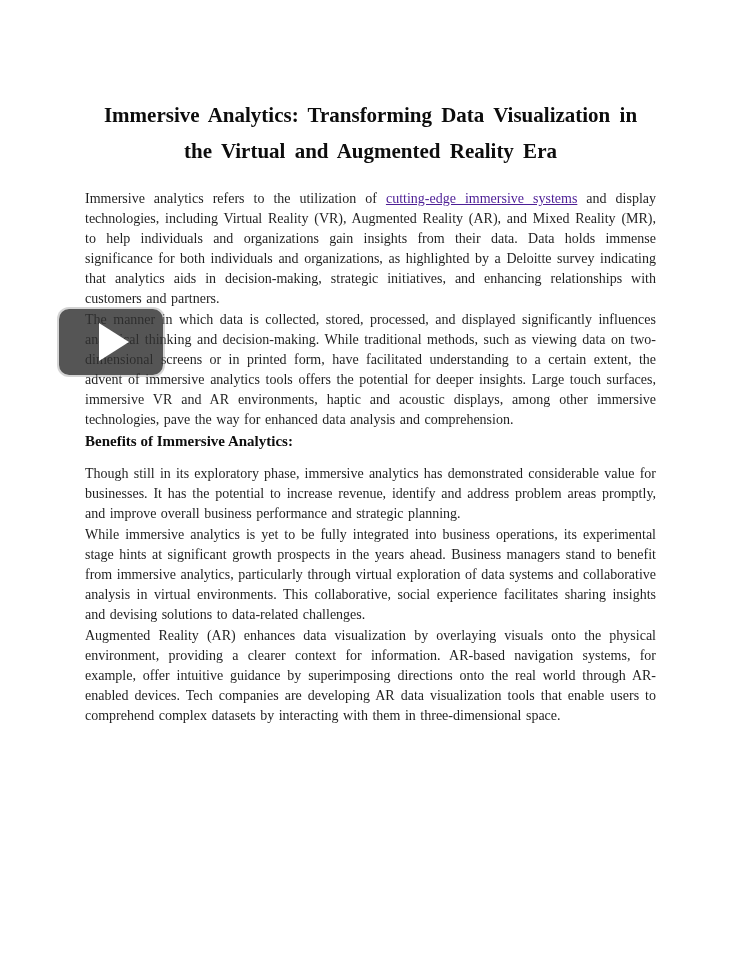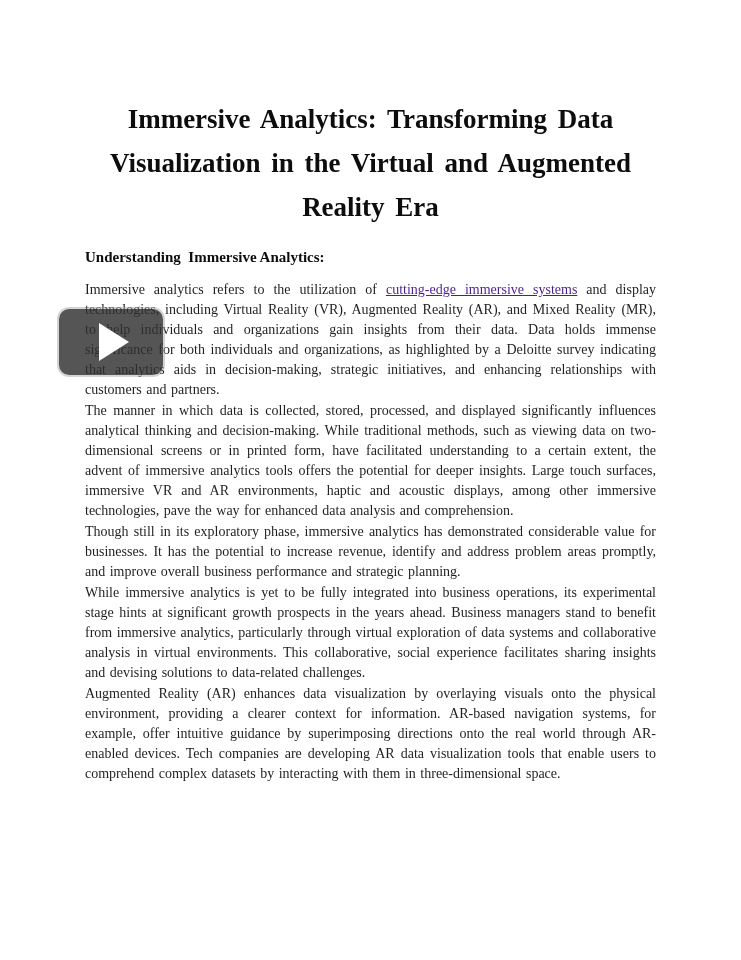--- a/index.html
+++ b/index.html
@@ -13,22 +13,22 @@
   }
   .page {
     position: absolute;
     inset: 0;
     background: #ffffff;
   }
   .doc-title {
     margin: 97px 88px 0 88px;
     text-align: center;
     font-weight: bold;
-    font-size: 27px;
-    line-height: 44px;
+    font-size: 21px;
+    line-height: 36px;
     color: #0d0d0d;
     word-spacing: 4px;
   }
   .content {
     margin: 20px 85px 0 85px;
     color: #1f1f1f;
   }
   .section-heading {
     font-weight: bold;
     font-size: 15px;
@@ -75,26 +75,26 @@
 </head>
 <body>
 
 <div class="page">
 
   <h1 class="doc-title">Immersive Analytics: Transforming Data Visualization in the Virtual and Augmented Reality Era</h1>
 
   <div class="content">
 
     <section>
-      <h2 class="section-heading">Understanding  Immersive Analytics:</h2>
       <p class="para"><span>Immersive analytics refers to the utilization of </span><a class="doc-link">cutting-edge immersive systems</a><span> and display technologies, including Virtual Reality (VR), Augmented Reality (AR), and Mixed Reality (MR), to help individuals and organizations gain insights from their data. Data holds immense significance for both individuals and organizations, as highlighted by a Deloitte survey indicating that analytics aids in decision-making, strategic initiatives, and enhancing relationships with customers and partners.</span></p>
       <p class="para">The manner in which data is collected, stored, processed, and displayed significantly influences analytical thinking and decision-making. While traditional methods, such as viewing data on two-dimensional screens or in printed form, have facilitated understanding to a certain extent, the advent of immersive analytics tools offers the potential for deeper insights. Large touch surfaces, immersive VR and AR environments, haptic and acoustic displays, among other immersive technologies, pave the way for enhanced data analysis and comprehension.</p>
     </section>
 
     <section>
+      <h2 class="section-heading">Benefits of Immersive Analytics:</h2>
       <p class="para">Though still in its exploratory phase, immersive analytics has demonstrated considerable value for businesses. It has the potential to increase revenue, identify and address problem areas promptly, and improve overall business performance and strategic planning.</p>
       <p class="para">While immersive analytics is yet to be fully integrated into business operations, its experimental stage hints at significant growth prospects in the years ahead. Business managers stand to benefit from immersive analytics, particularly through virtual exploration of data systems and collaborative analysis in virtual environments. This collaborative, social experience facilitates sharing insights and devising solutions to data-related challenges.</p>
     </section>
 
     <section>
       <p class="para">Augmented Reality (AR) enhances data visualization by overlaying visuals onto the physical environment, providing a clearer context for information. AR-based navigation systems, for example, offer intuitive guidance by superimposing directions onto the real world through AR-enabled devices. Tech companies are developing AR data visualization tools that enable users to comprehend complex datasets by interacting with them in three-dimensional space.</p>
     </section>
 
   </div>
 

